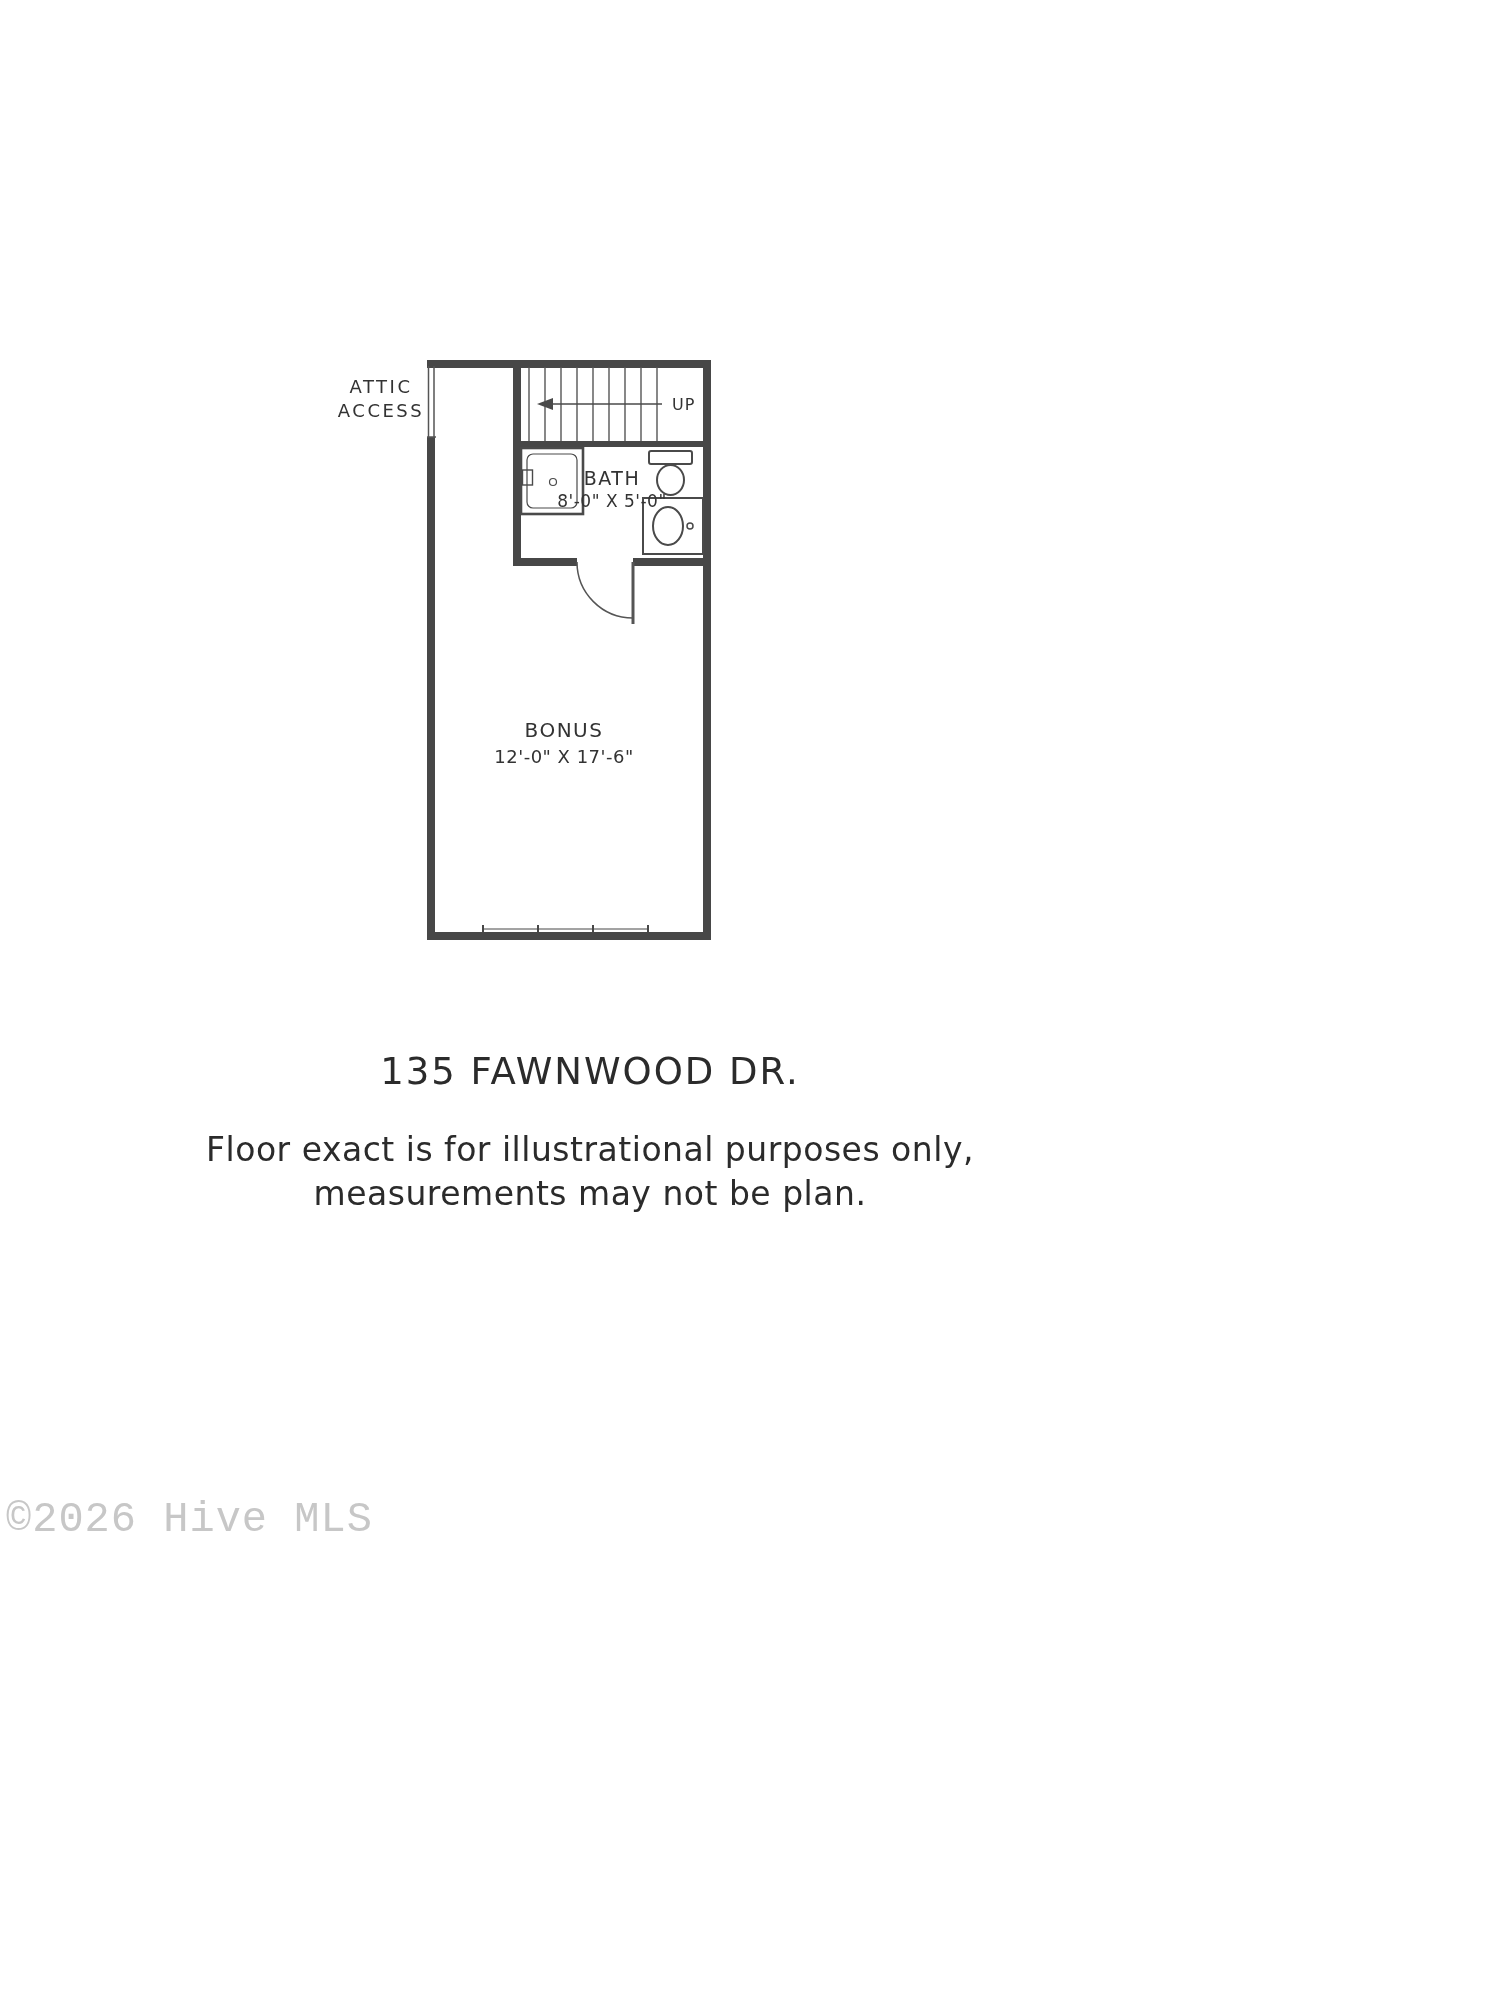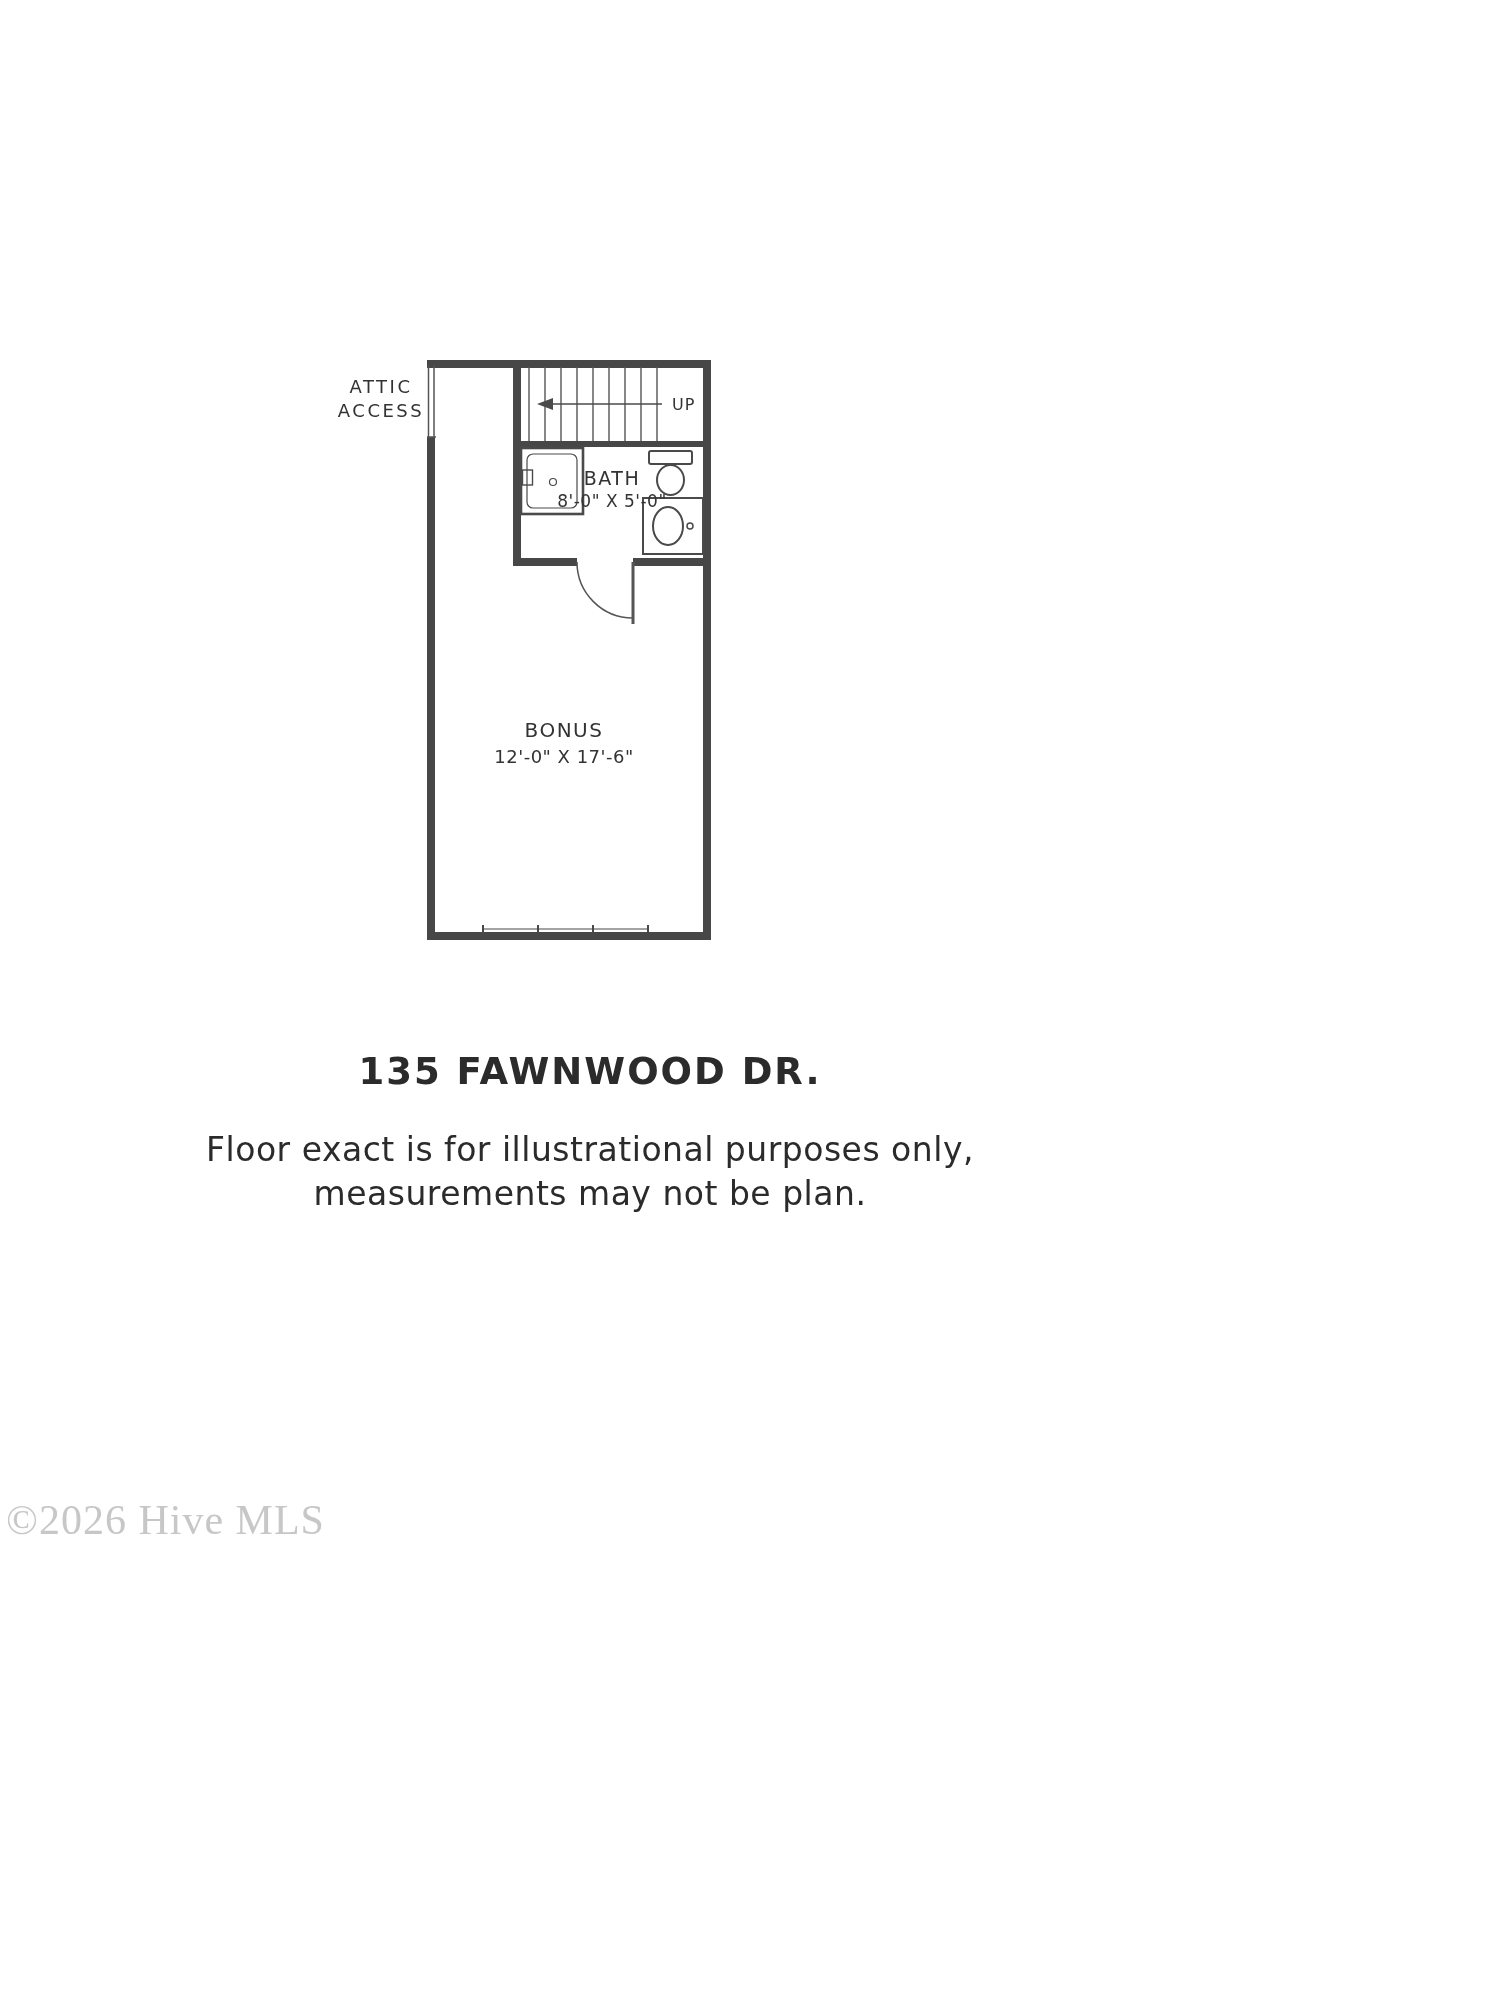--- a/index.html
+++ b/index.html
@@ -23,34 +23,34 @@
   .caption-block {
     position: absolute;
     left: 0;
     width: 1180px;
     text-align: center;
     color: #2b2b2b;
   }
   .address {
     top: 1050px;
     font-size: 37px;
-    font-weight: bold;
+    font-weight: normal;
     letter-spacing: 2px;
   }
   .disclaimer {
     top: 1128px;
     font-size: 33px;
     line-height: 1.32;
     letter-spacing: 0.5px;
   }
   .watermark {
     position: absolute;
     left: 6px;
     top: 1496px;
-    font-family: Liberation Serif, serif;
+    font-family: Liberation Mono, monospace;
     font-size: 42px;
     color: #c7c7c7;
     letter-spacing: 1px;
   }
   svg text {
     font-family: "DejaVu Sans", sans-serif;
     fill: #333333;
   }
 </style>
 </head>

